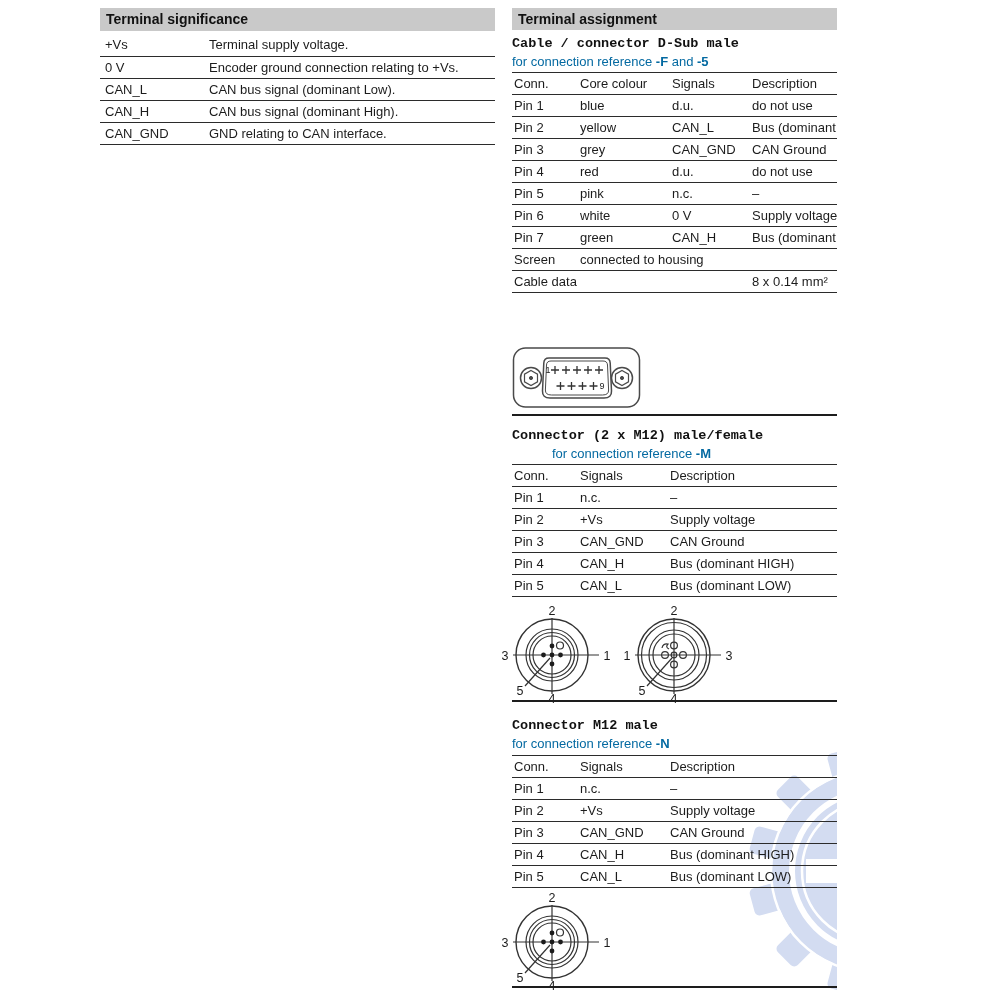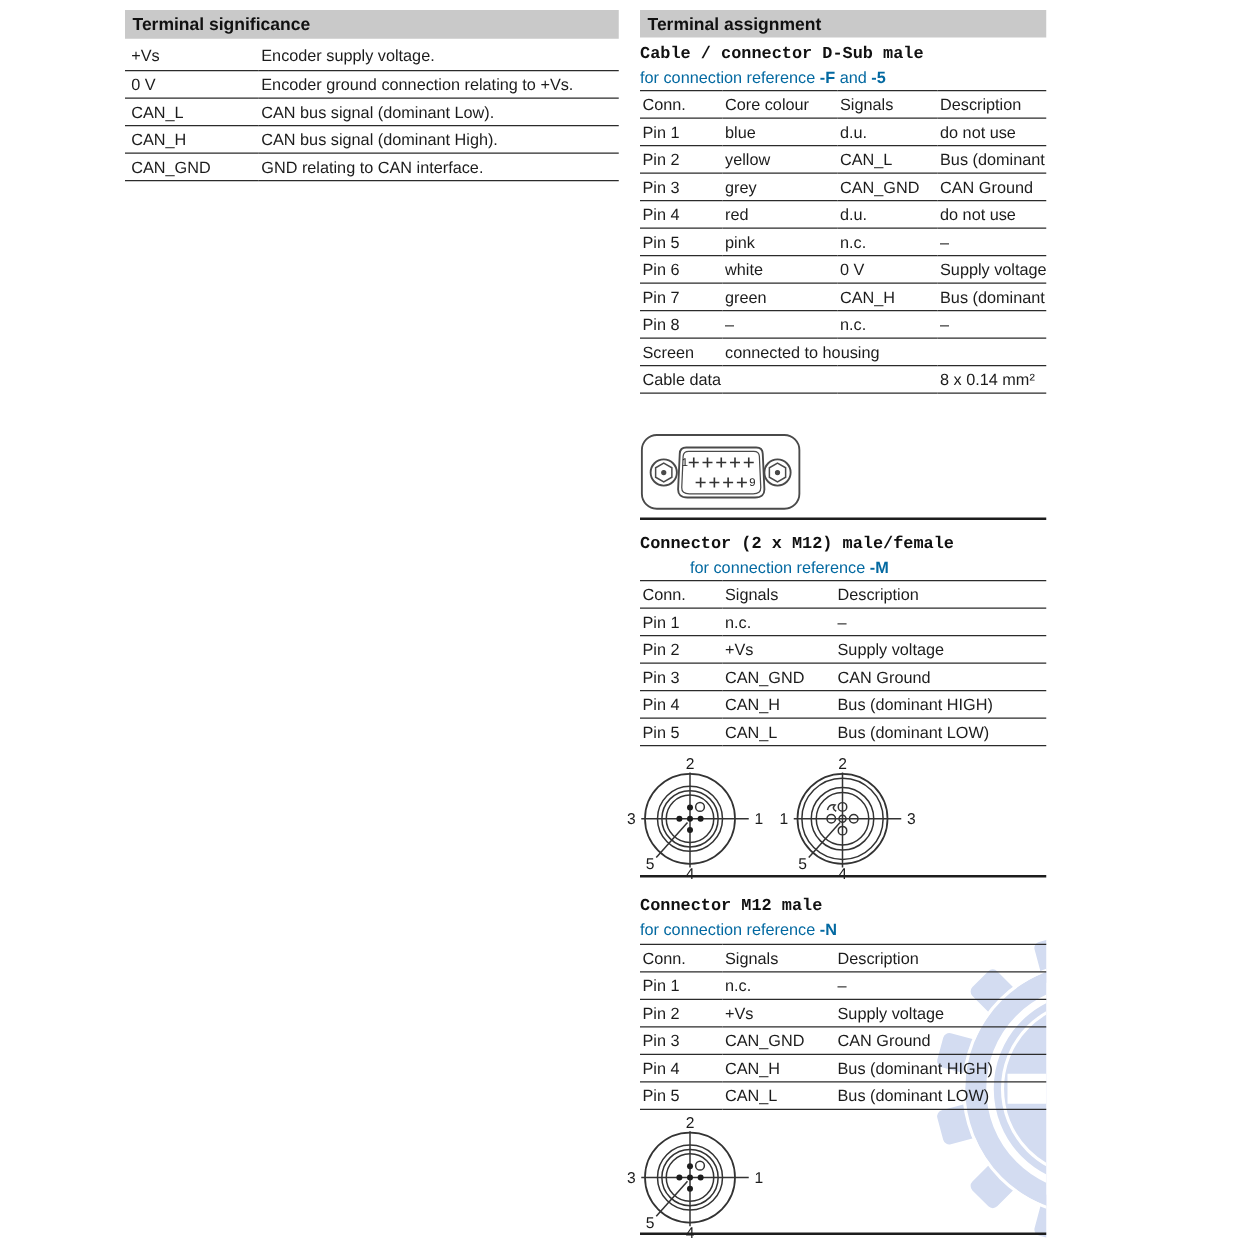--- a/index.html
+++ b/index.html
@@ -69,21 +69,21 @@
   <div class="abs bar content" style="left:100px; top:8px; width:395px;">Terminal significance</div>
 
   <table class="t lt abs content" style="left:100px; top:34px; width:395px;">
     <colgroup>
         <col style="width:107px">
         <col>
       </colgroup>
     <tbody>
       <tr>
         <td>+Vs</td>
-        <td>Encoder supply voltage.</td>
+        <td>Terminal supply voltage.</td>
       </tr>
       <tr>
         <td>0 V</td>
         <td>Encoder ground connection relating to +Vs.</td>
       </tr>
       <tr>
         <td>CAN_L</td>
         <td>CAN bus signal (dominant Low).</td>
       </tr>
       <tr>
@@ -152,26 +152,20 @@
         <td>Pin 6</td>
         <td>white</td>
         <td>0 V</td>
         <td>Supply voltage</td>
       </tr>
       <tr>
         <td>Pin 7</td>
         <td>green</td>
         <td>CAN_H</td>
         <td>Bus (dominant HIGH)</td>
-      </tr>
-      <tr>
-        <td>Pin 8</td>
-        <td>–</td>
-        <td>n.c.</td>
-        <td>–</td>
       </tr>
       <tr>
         <td>Screen</td>
         <td colspan="3">connected to housing</td>
       </tr>
       <tr>
         <td colspan="2">Cable data</td>
         <td></td>
         <td>8 x 0.14 mm²</td>
       </tr>

